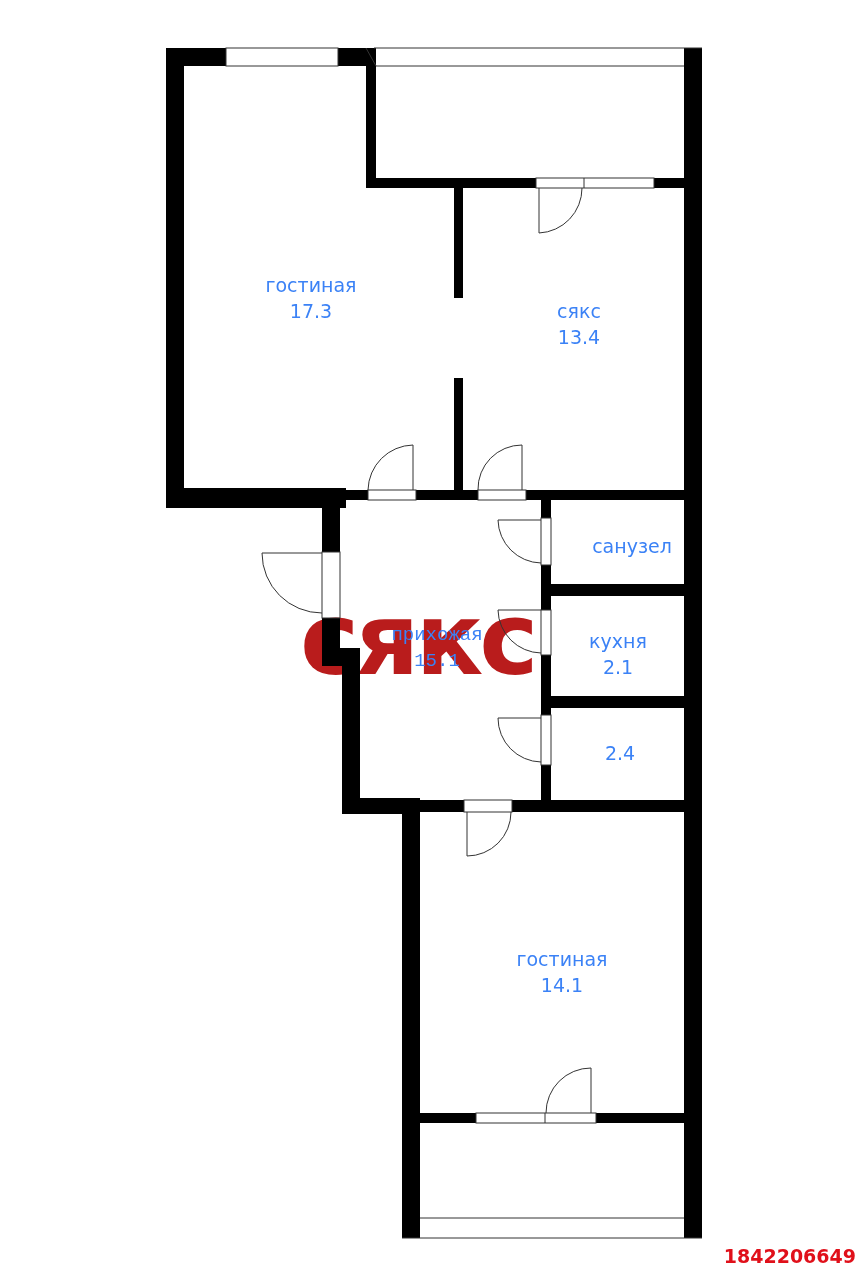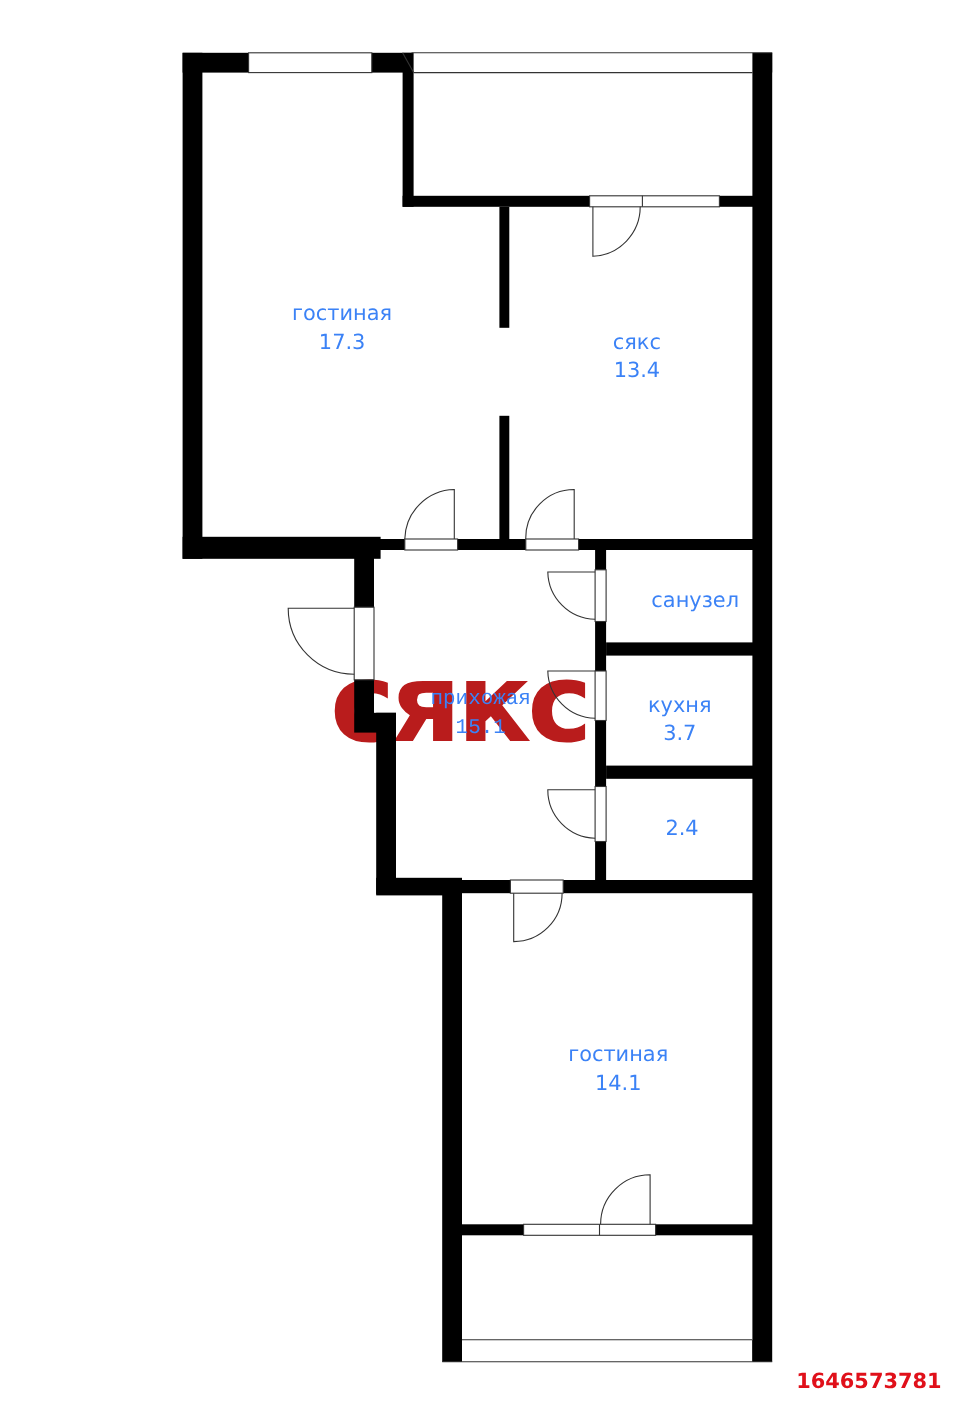--- a/index.html
+++ b/index.html
@@ -100,23 +100,23 @@
 </div>
 <div class="lbl" style="left:620px;top:533px;margin-left:12px;">
   <div>санузел</div>
 </div>
 <div class="lbl" style="left:437px;top:622px;font-family:Liberation Mono, monospace;">
   <div>прихожая</div>
   <div>15.1</div>
 </div>
 <div class="lbl" style="left:618px;top:628px;">
   <div>кухня</div>
-  <div>3.7</div>
+  <div>2.1</div>
 </div>
 <div class="lbl" style="left:620px;top:740px;">
   <div>2.4</div>
 </div>
 <div class="lbl" style="left:562px;top:946px;">
   <div>гостиная</div>
   <div>14.1</div>
 </div>
 
-<div class="id">1646573781</div>
+<div class="id">1842206649</div>
 
 </body></html>

